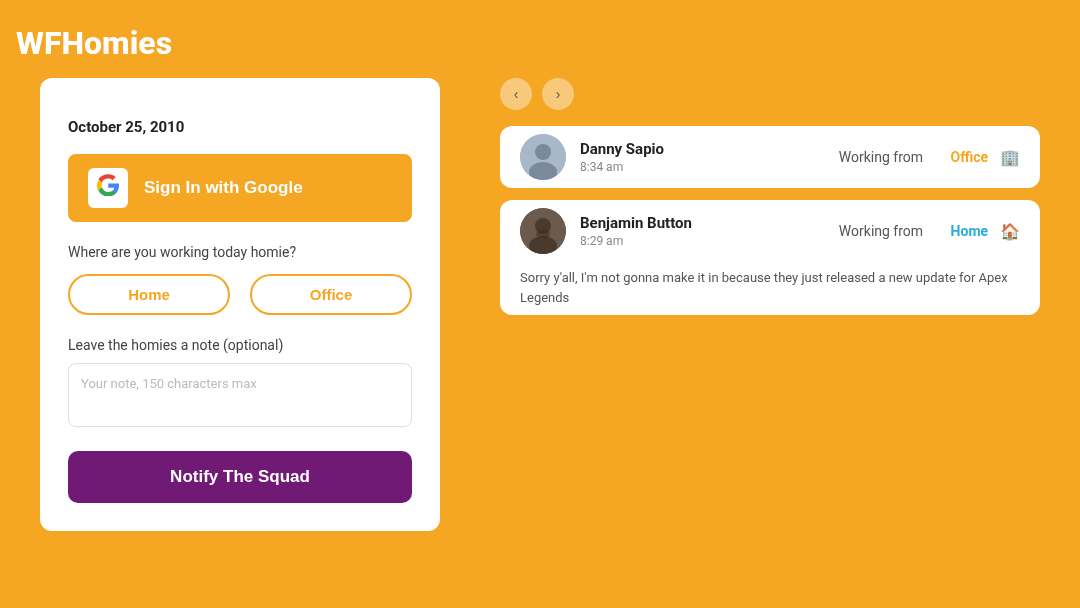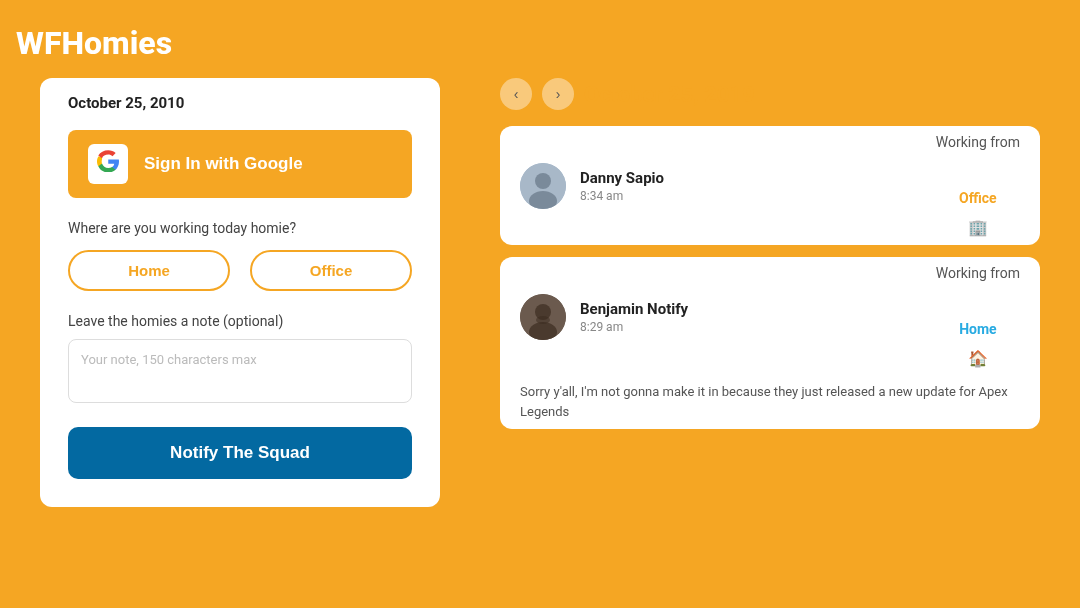--- a/index.html
+++ b/index.html
@@ -25,21 +25,21 @@
       flex-direction: row;
       padding: 0 40px;
       gap: 60px;
       align-items: flex-start;
     }
 
     
     .left-panel {
       background: white;
       border-radius: 12px;
-      padding: 16px 28px 28px;
+      padding: 40px 28px 28px;
       width: 400px;
       flex-shrink: 0;
     }
 
     .date-label {
       font-size: 15px;
       font-weight: 700;
       color: #222;
       margin-bottom: 18px;
     }
@@ -124,21 +124,21 @@
       font-family: inherit;
       margin-bottom: 20px;
     }
 
     .note-textarea::placeholder {
       color: #bbb;
     }
 
     .notify-btn {
       width: 100%;
-      background: #0369a1;
+      background: #701a75;
       border: none;
       border-radius: 10px;
       padding: 16px;
       font-size: 17px;
       font-weight: 700;
       color: white;
       cursor: pointer;
     }
 
     
@@ -224,21 +224,20 @@
       color: #888;
       margin-top: 2px;
     }
 
     .working-status {
       font-size: 14px;
       color: #555;
       display: flex;
       align-items: center;
       gap: 12px;
-      flex-direction: column;
     }
 
     .status-location {
       font-weight: 700;
     }
 
     .status-office {
       color: #F5A623;
     }
 
@@ -336,21 +335,21 @@
         <div class="avatar avatar-ben">
           <svg width="46" height="46" viewBox="0 0 46 46">
             <circle cx="23" cy="23" r="23" fill="#6b5a4e"></circle>
             <circle cx="23" cy="18" r="8" fill="#4a3a2e"></circle>
             <ellipse cx="23" cy="38" rx="14" ry="10" fill="#4a3a2e"></ellipse>
 
             <ellipse cx="23" cy="26" rx="7" ry="4" fill="#3a2a1e" opacity="0.5"></ellipse>
           </svg>
         </div>
         <div class="member-info">
-          <div class="member-name">Benjamin Notify</div>
+          <div class="member-name">Benjamin Button</div>
           <div class="member-time">8:29 am</div>
         </div>
         <div class="working-status">
           <span>Working from</span>&nbsp;<span class="status-location status-home">Home</span>
           <span class="icon-home">🏠</span>
         </div>
       </div>
       <div class="member-note">Sorry y'all, I'm not gonna make it in because they just released a new update for Apex Legends</div>
     </div>
 

